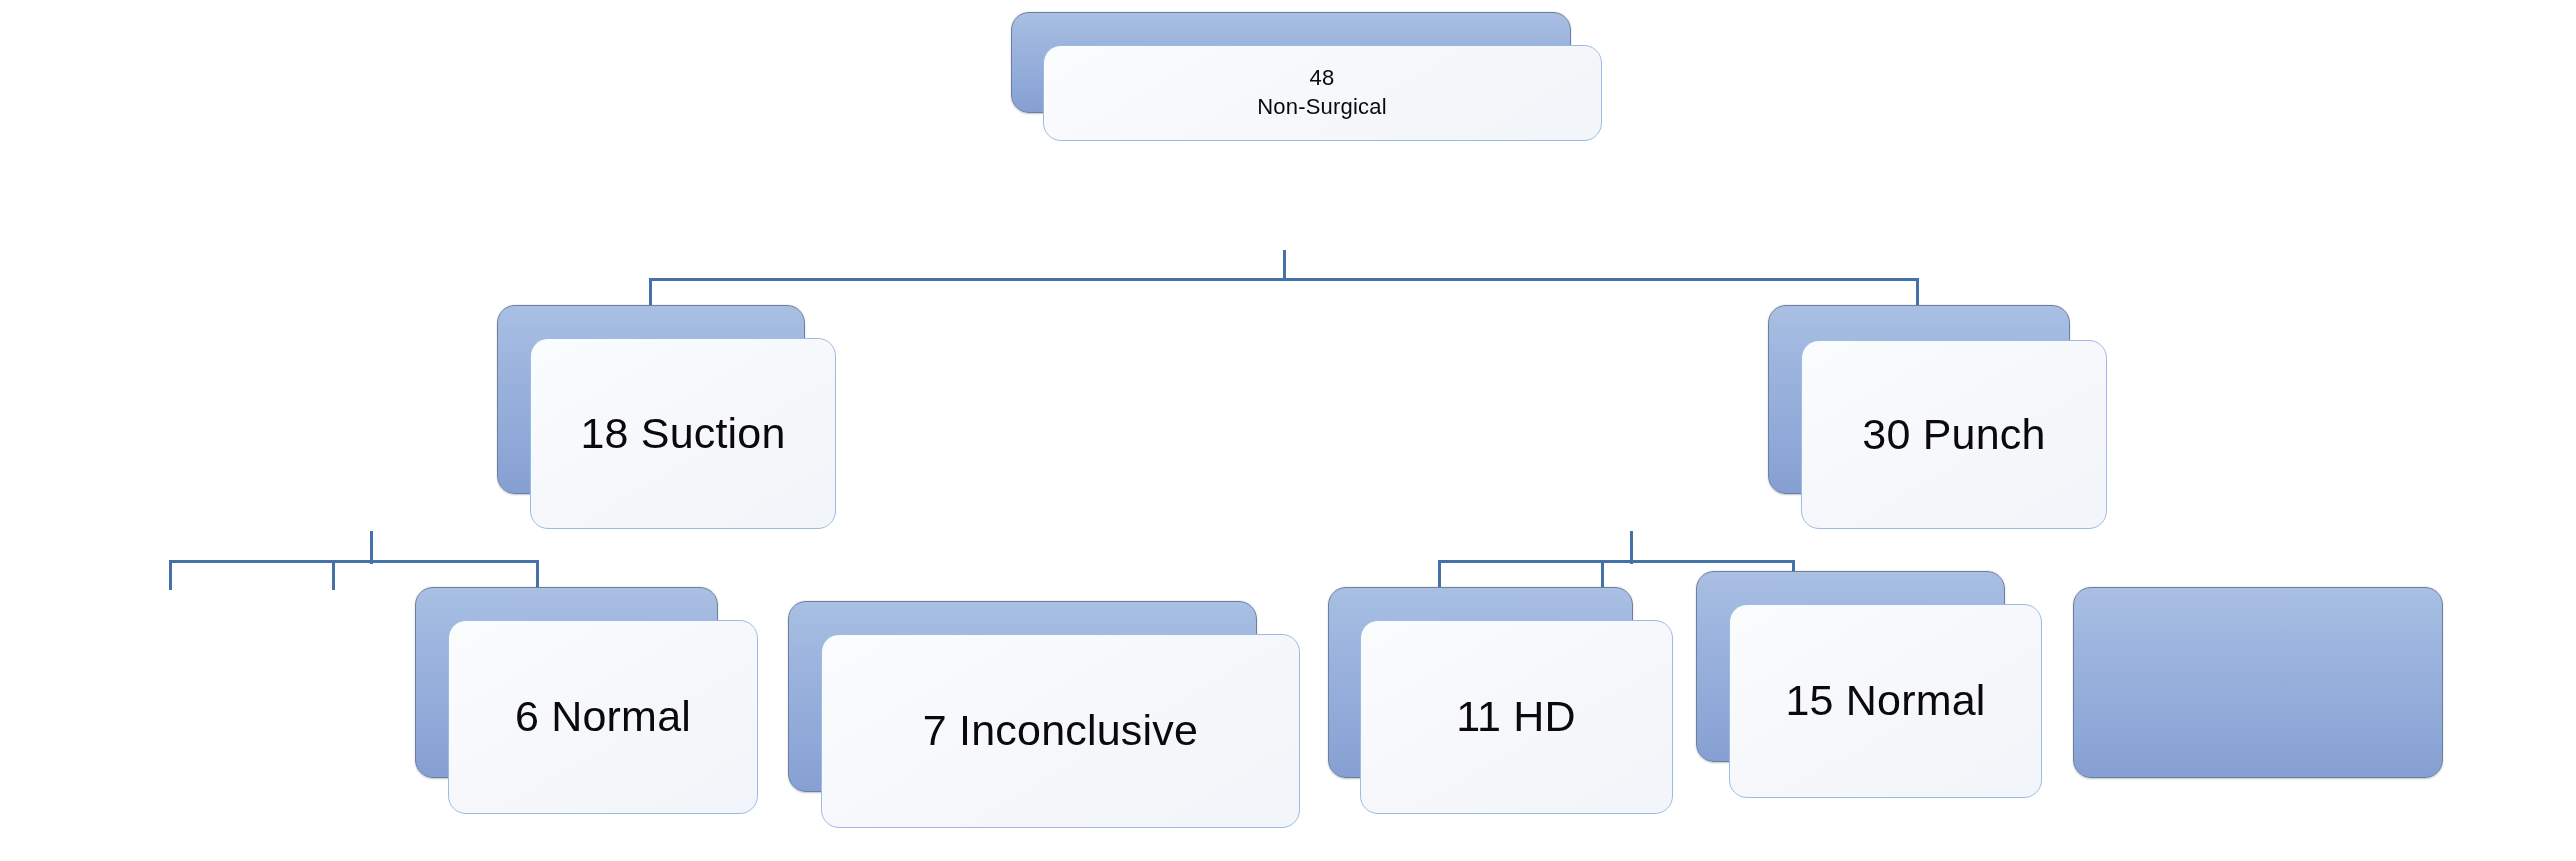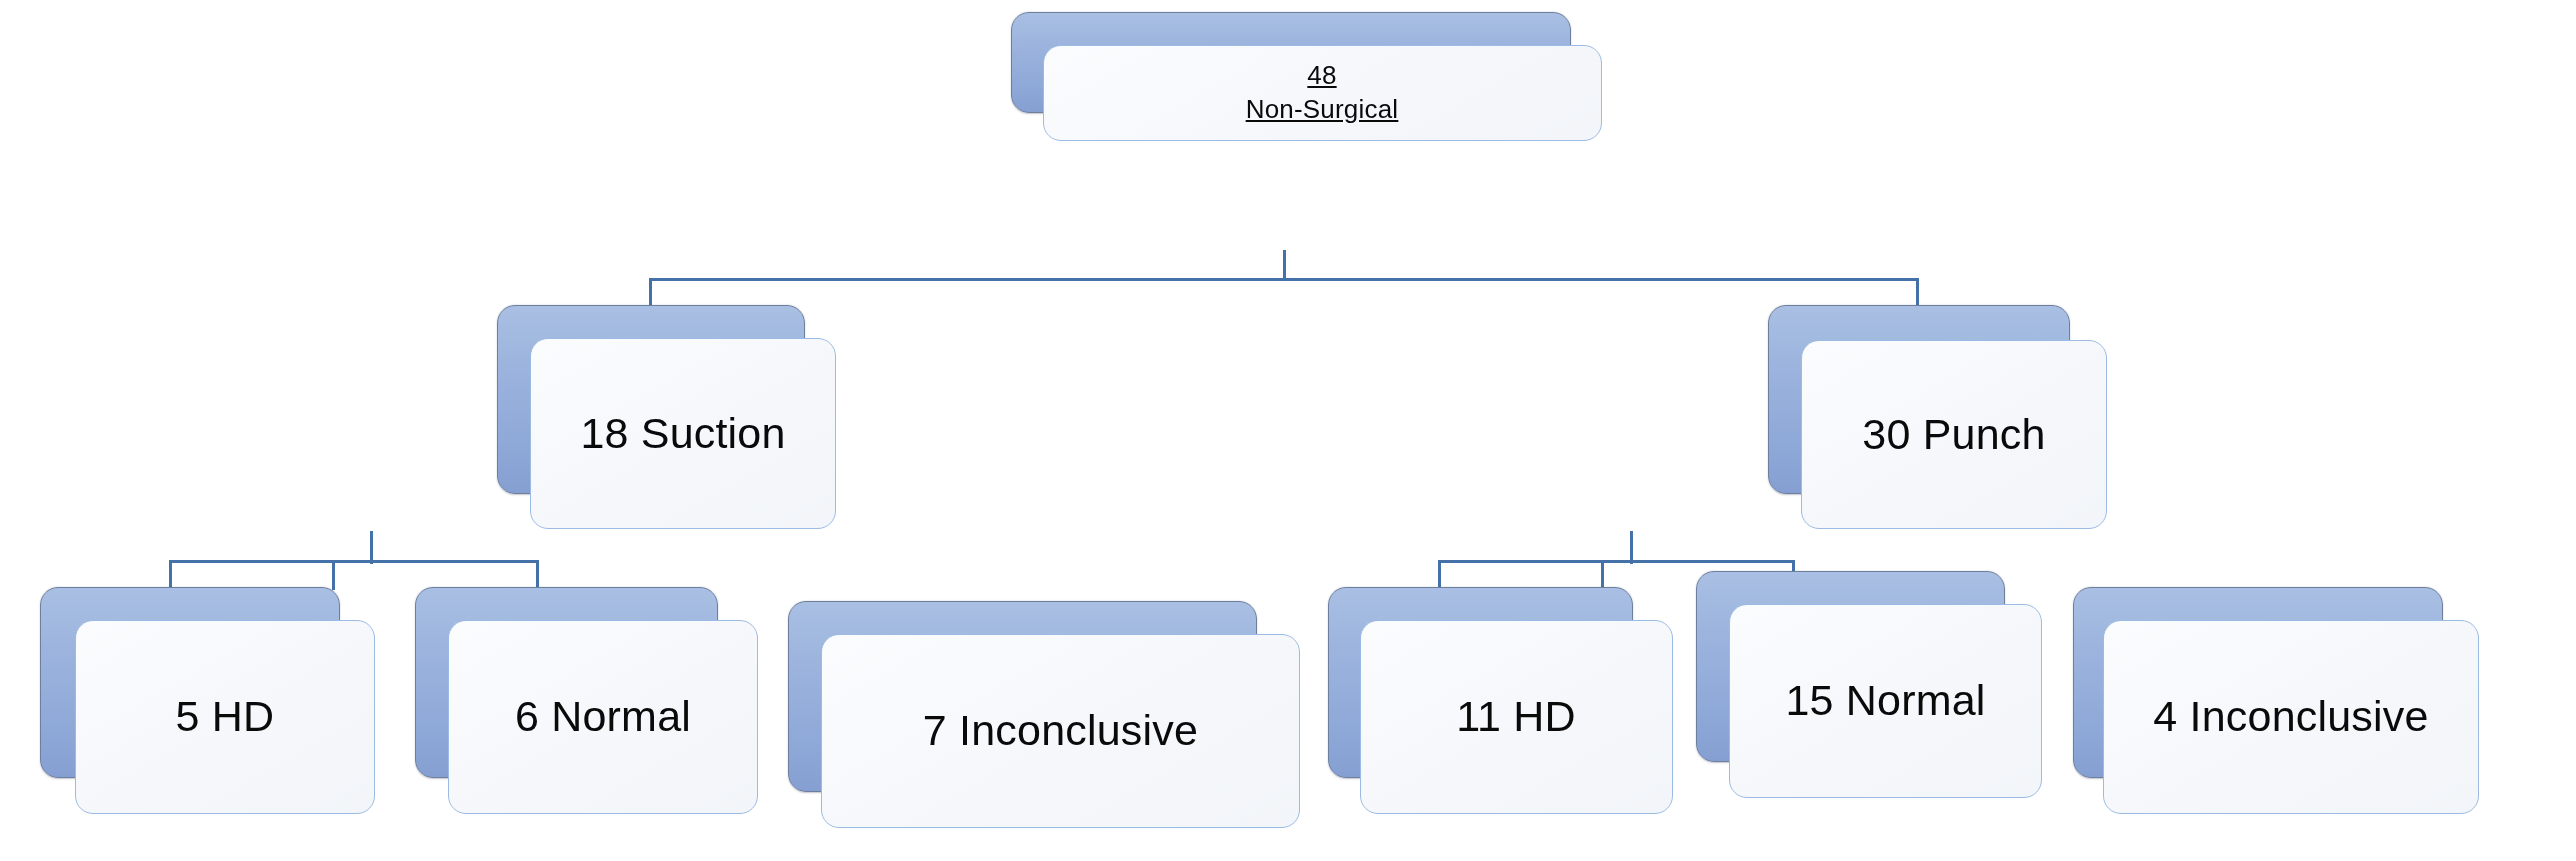--- a/index.html
+++ b/index.html
@@ -54,21 +54,21 @@
   }
   .node-label {
     color: #0A0A0A;
     font-size: 43px;
     line-height: 1.30;
     font-weight: 400;
     letter-spacing: 0.2px;
     white-space: pre-line;
     padding: 0 8.3px;
   }
-  .node-label.multi { font-size: 26px; text-decoration: underline; }
+  .node-label.multi { font-size: 22px; }
 </style>
 </head>
 <body>
 
 <div id="chart-canvas">
 
   <div class="connector-line connector-v" style="left:1283px; top:250px; width:3.3px; height:31px;"></div>
   <div class="connector-line connector-h" style="left:649px; top:278px; width:1270px; height:3.3px;"></div>
   <div class="connector-line connector-v" style="left:649px; top:278px; width:3.3px; height:31.5px;"></div>
   <div class="connector-line connector-v" style="left:1916px; top:278px; width:3.3px; height:31.5px;"></div>
@@ -100,26 +100,20 @@
     </div>
   </div>
 
   <div class="node" style="left:1768px; top:305px; width:340px; height:226px;">
     <div class="node-back" style="width:302px; height:189px;"></div>
     <div class="node-front" style="left:33px; top:35px; width:306px; height:189px;text-align:center;">
       <span class="node-label">30 Punch</span>
     </div>
   </div>
 
-  <div class="node" style="left:40px; top:587px; width:335px; height:227px;">
-    <div class="node-back" style="width:300px; height:191px;"></div>
-    <div class="node-front" style="left:35px; top:33px; width:300px; height:194px;">
-      <span class="node-label">5 HD</span>
-    </div>
-  </div>
 
   <div class="node" style="left:415px; top:587px; width:343px; height:227px;">
     <div class="node-back" style="width:303px; height:191px;"></div>
     <div class="node-front" style="left:33px; top:33px; width:310px; height:194px;">
       <span class="node-label">6 Normal</span>
     </div>
   </div>
 
   <div class="node" style="left:788px; top:587px; width:512px; height:227px;margin-top:14px;">
     <div class="node-back" style="width:469px; height:191px;"></div>
@@ -137,19 +131,16 @@
 
   <div class="node" style="left:1696px; top:571px; width:347px; height:227px;">
     <div class="node-back" style="width:309px; height:191px;"></div>
     <div class="node-front" style="left:33px; top:33px; width:313px; height:194px;">
       <span class="node-label">15 Normal</span>
     </div>
   </div>
 
   <div class="node" style="left:2073px; top:587px; width:406px; height:227px;">
     <div class="node-back" style="width:370px; height:191px;"></div>
-    <div class="node-front" style="left:30px; top:33px; width:376px; height:194px;">
-      <span class="node-label">4 Inconclusive</span>
-    </div>
   </div>
 
 </div>
 
 
 </body></html>

